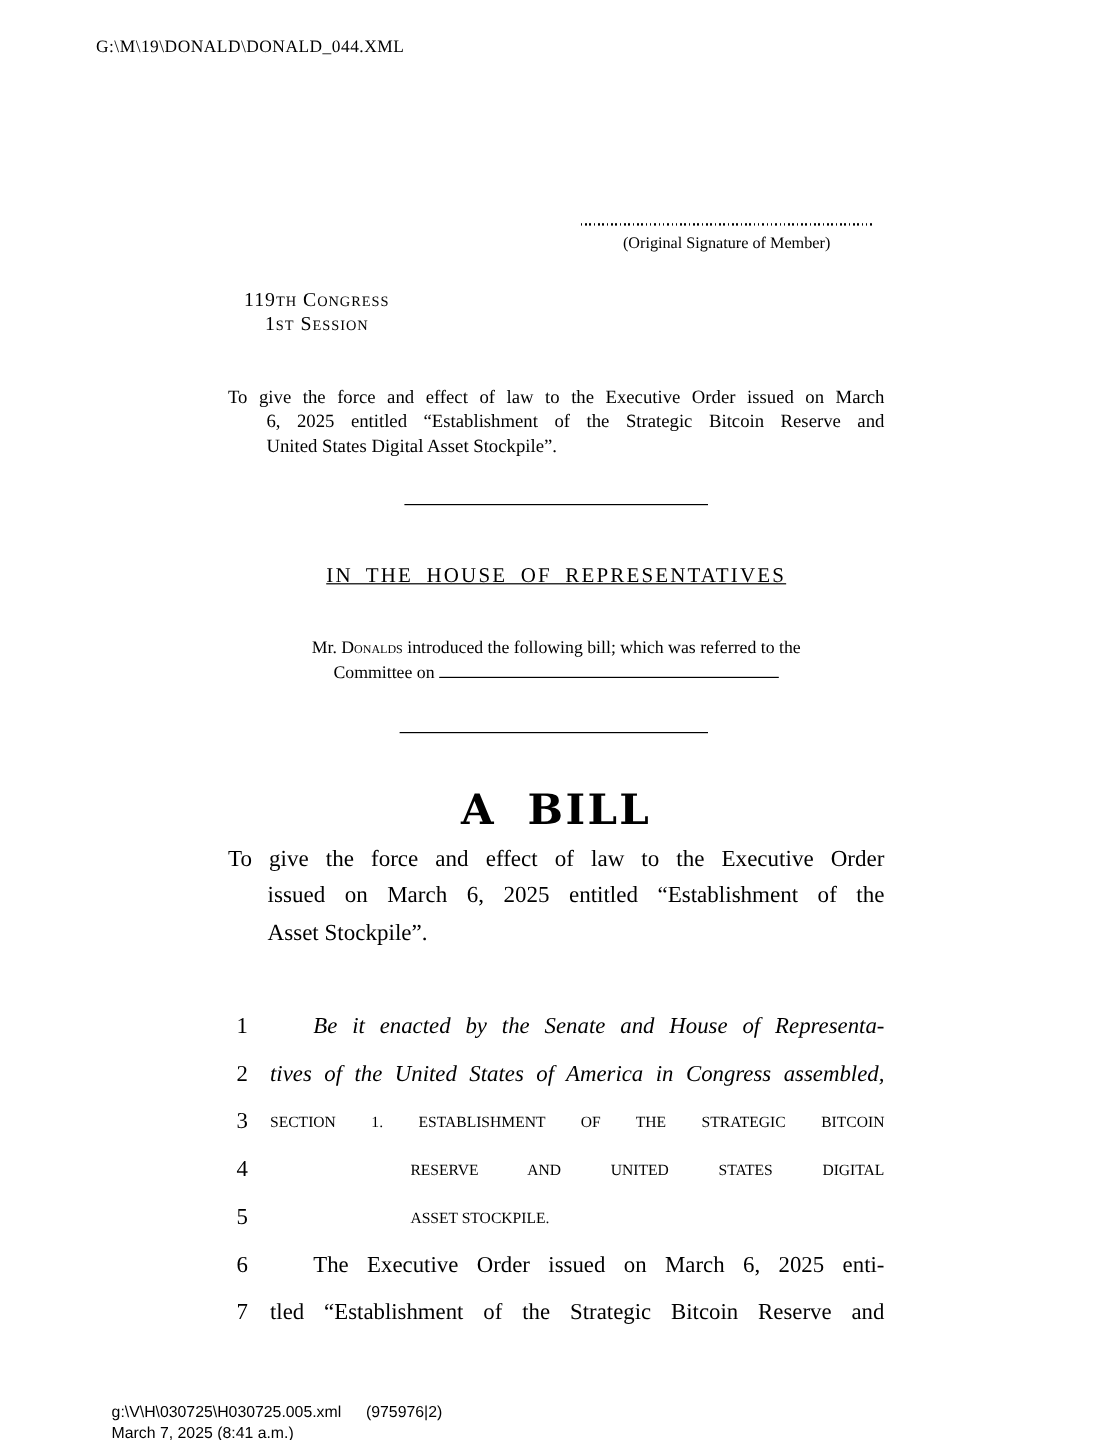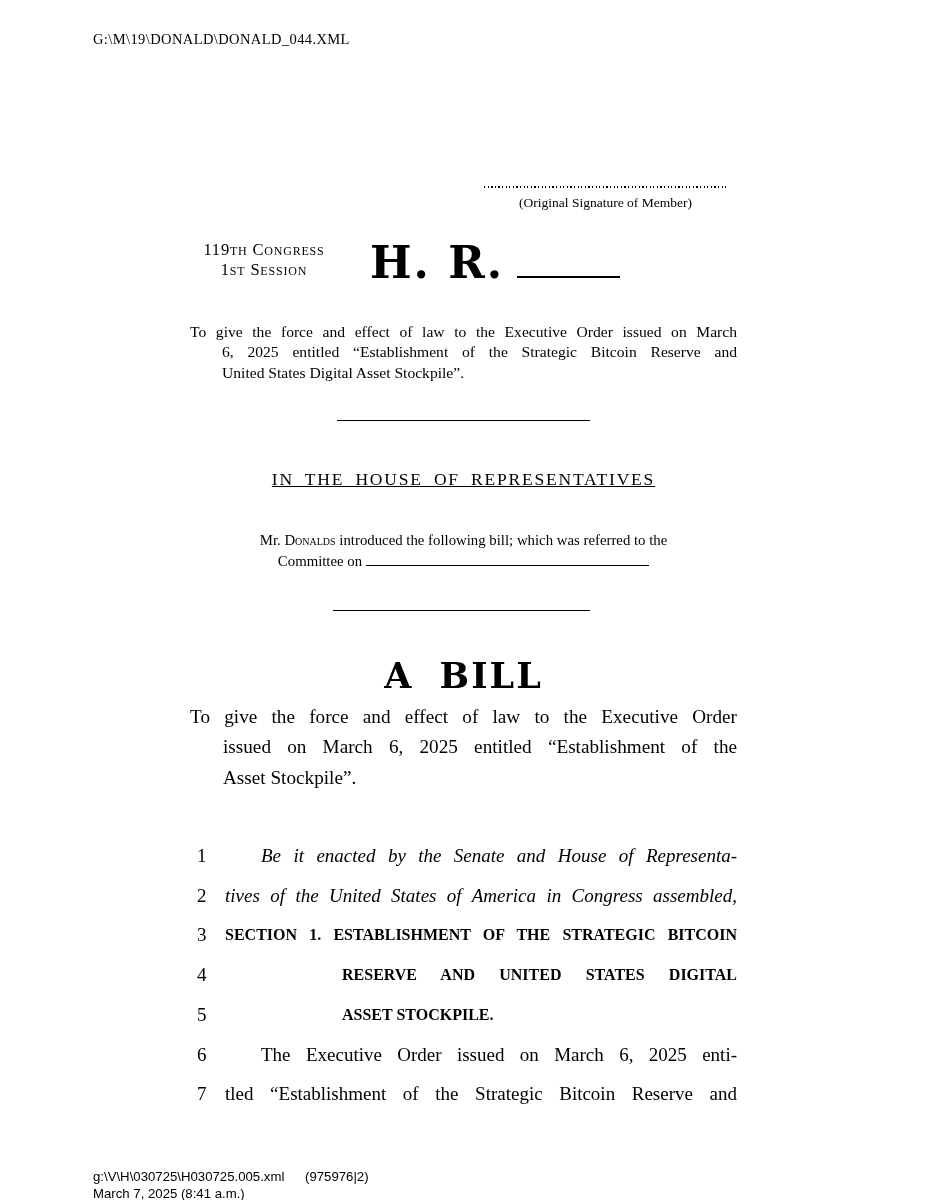--- a/index.html
+++ b/index.html
@@ -5,21 +5,21 @@
   * { margin:0; padding:0; box-sizing:border-box; }
   html,body { background:#e8e8e8; }
   .page {
     position:relative; width:927px; height:1200px; margin:0 auto;
     background:#ffffff; color:#000;
     font-family:"Liberation Serif", serif;
     overflow:hidden;
   }
   
   .xml-path {
-    position:absolute; left:93px; top:31px;
+    position:absolute; left:80px; top:31px;
     font-size:14.5px; letter-spacing:0.4px;
   }
   
   .signature-block { position:absolute; left:484px; top:186px; width:243px; text-align:center; }
   .dotted-rule {
     height:2px;
     background-image:repeating-linear-gradient(to right, #000 0px, #000 1.3px, transparent 1.3px, transparent 3.6px);
   }
   .signature-caption { margin-top:7px; font-size:13.5px; }
   
@@ -78,21 +78,21 @@
   }
   
   .body-lines { position:absolute; left:190px; top:836px; width:547px; }
   .bill-line { display:flex; }
   .ln {
     flex:none; width:35px; padding-left:7px;
     font-size:19px; line-height:39.7px;
   }
   .lt { flex:1; font-size:19px; line-height:39.7px; }
   .italic { font-style:italic; }
-  .boldline { font-weight:bold; font-size:16px; }
+  .boldline { font-weight:normal; font-size:13px; }
   .ind36 { text-indent:36px; }
   .ind117 { text-indent:117px; }
   
   .page-footer {
     position:absolute; left:93px; top:1129px;
     font-family:"Liberation Sans", sans-serif;
     font-size:13.2px; line-height:16.5px;
   }
   .footer-path { display:inline-block; min-width:212px;margin-top:40px; }
 </style>
@@ -106,23 +106,20 @@
   <div class="signature-block">
     <div class="dotted-rule"></div>
     <div class="signature-caption">(Original Signature of Member)</div>
   </div>
 
   <div class="congress-block">
     <div>119th Congress</div>
     <div>1st Session</div>
   </div>
 
-  <div class="hr-block">
-    <span class="hr-label">H. R.</span><span class="hr-blank"></span>
-  </div>
 
   <div class="preamble-top">
     <div class="just">To give the force and effect of law to the Executive Order issued on March</div>
     <div class="just cont32">6, 2025 entitled “Establishment of the Strategic Bitcoin Reserve and</div>
     <div class="cont32">United States Digital Asset Stockpile”.</div>
   </div>
 
   <div class="rule rule-1"></div>
 
   <div class="house-heading">IN THE HOUSE OF REPRESENTATIVES</div>

